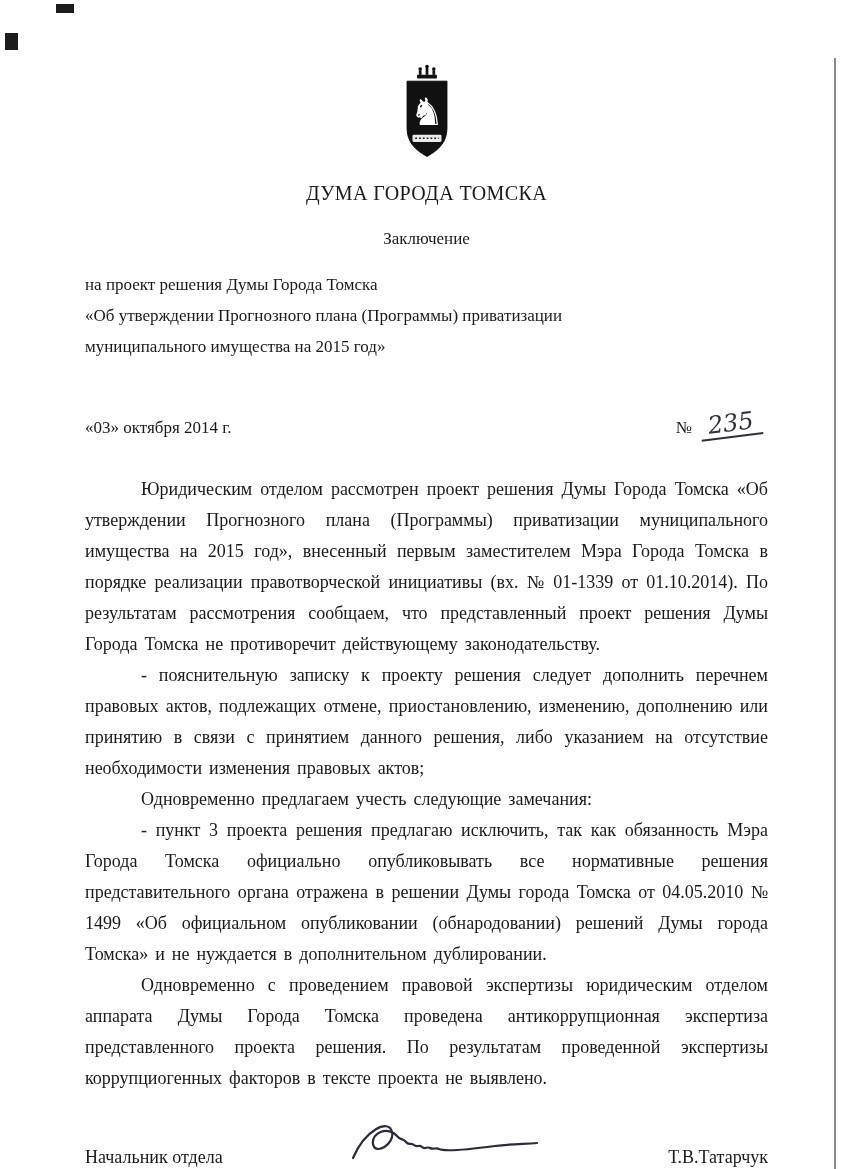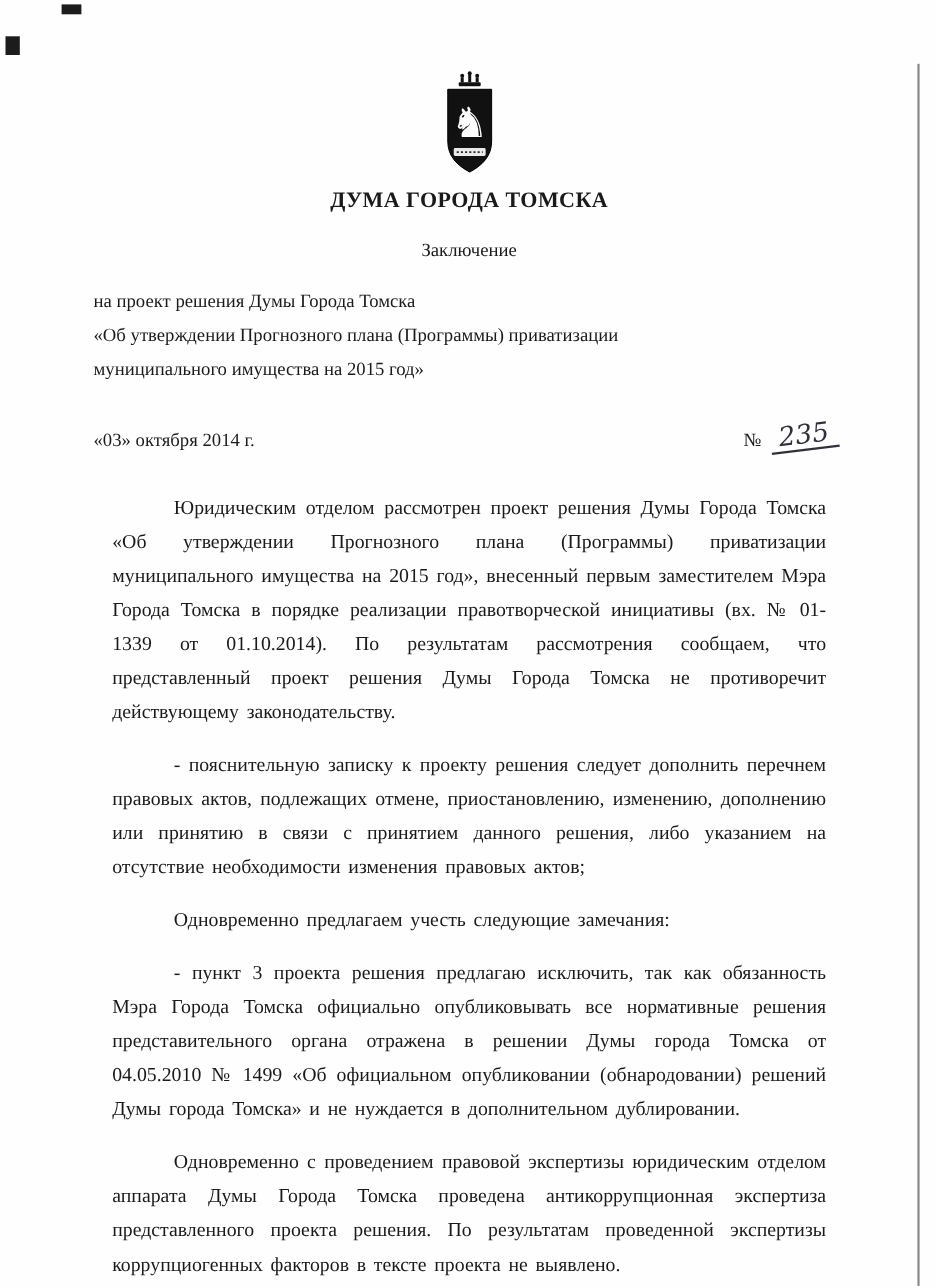--- a/index.html
+++ b/index.html
@@ -21,49 +21,49 @@
   .artifact.a2 { left: 5px;  top: 33px; width: 13px; height: 17px; }
   .edge-line {
     position: absolute; right: 14px; top: 58px; bottom: 0;
     width: 2px; background: #8a8a8a;
   }
   .content {
     position: absolute; left: 85px; top: 0; width: 683px;
   }
   .emblem-wrap { text-align: center; margin-top: 62px; }
   .org1 {
-    text-align: center; font-weight: bold; font-size: 20px;
-    letter-spacing: 0.4px; margin-top: 4px;
+    text-align: center; font-weight: normal; font-size: 20px;
+    letter-spacing: 0.4px; margin-top: 16px;
   }
   .org2 {
     text-align: center; font-weight: bold; font-size: 20px;
     letter-spacing: 0.4px; margin-top: 14px;
   }
   .doc-title {
     text-align: center; font-weight: normal; font-size: 17px; margin-top: 24px;
   }
   .subject { text-align: left; font-size: 17px; margin-top: 20px; line-height: 31px; }
   .meta-row {
     display: flex; justify-content: space-between; align-items: flex-end;
-    margin-top: 32px; font-size: 17px; gap: 16px;
+    margin-top: 49px; font-size: 17px; gap: 16px;
   }
   .number { display: flex; align-items: flex-end; gap: 8px; margin-right: 6px; }
   .handwritten {
     display: inline-block;
     font-family: "DejaVu Serif", serif;
     font-style: italic;
     font-size: 24px;
     color: #2f2f3f;
     transform: rotate(-7deg);
     border-bottom: 2px solid #2f2f3f;
     padding: 0 8px 1px 8px;
     line-height: 1;
   }
   .body { margin-top: 36px; font-size: 18px; line-height: 31px; text-align: justify; word-spacing: 2.5px; }
-  .body p { margin: 17px; text-indent: 56px; }
+  .body p { margin: 0; text-indent: 56px; }
   .sig-row {
     display: flex; justify-content: space-between; align-items: flex-end;
     margin-top: 22px; font-size: 18px;
   }
   .signature-svg { margin-bottom: 2px; }
 </style>
 </head>
 <body>
 
 <div class="page">

